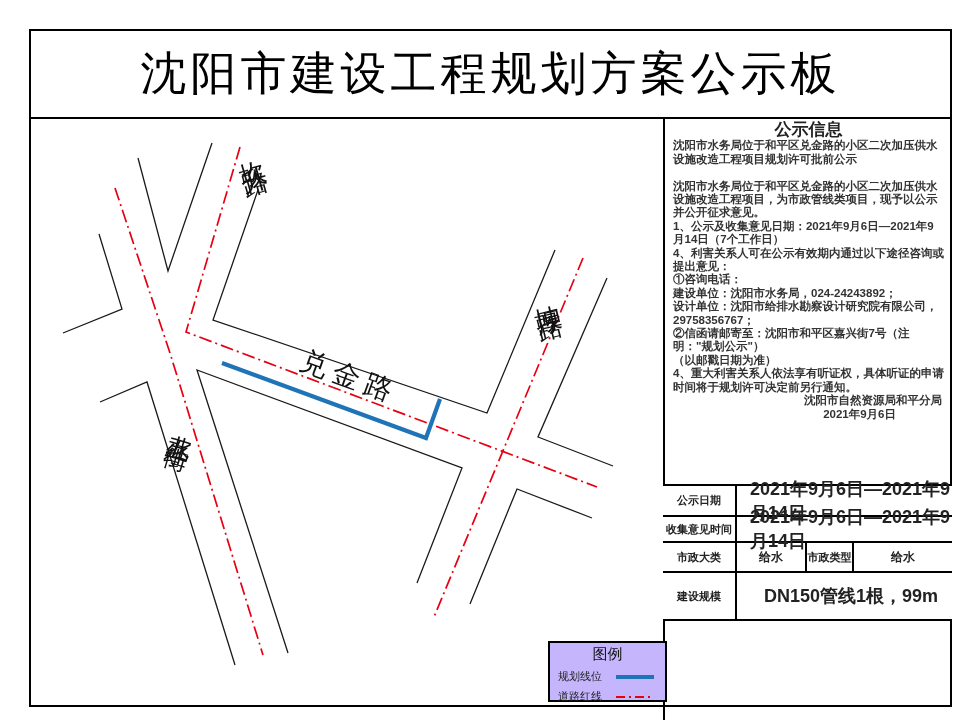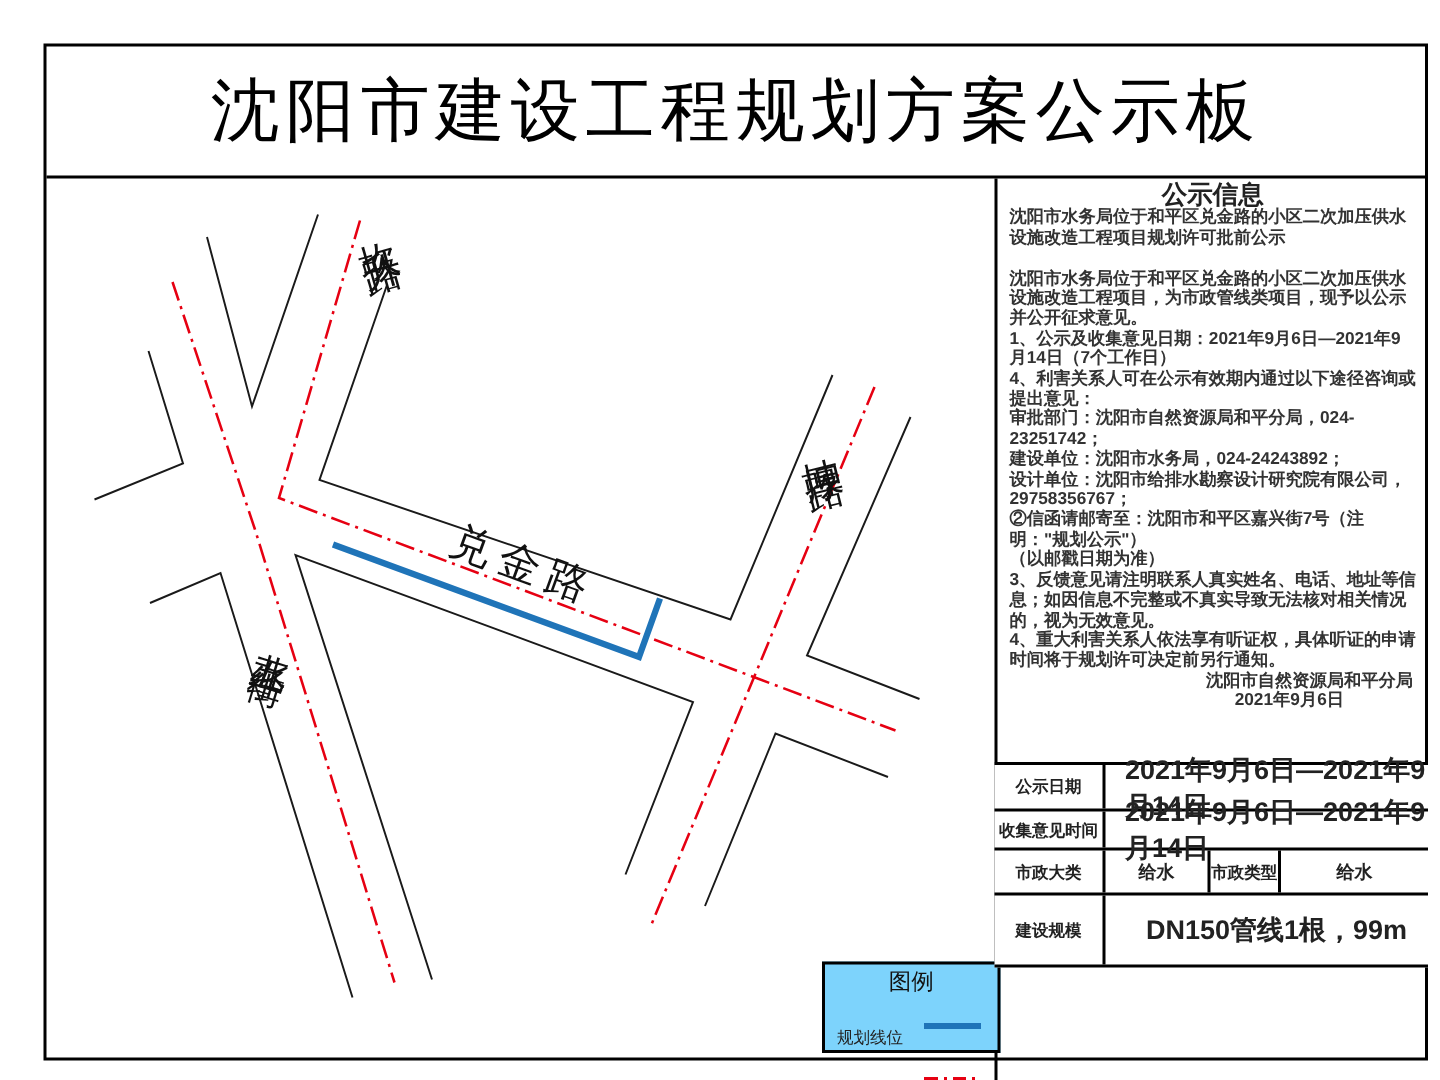--- a/index.html
+++ b/index.html
@@ -16,39 +16,39 @@
   #map-svg { position:absolute; left:0; top:0; z-index:1; }
 
   .road-label { position:absolute; font-family:"Liberation Serif", serif; color:#111; z-index:2; }
   .vertical { writing-mode:vertical-rl; text-orientation:upright; letter-spacing:5px; }
   #label-kansheng  { left:228px; top:142px; font-size:26px; transform:rotate(-16deg); }
   #label-kunhou    { left:524px; top:286px; font-size:26px; transform:rotate(-14deg); }
   #label-beiwujing { left:170px; top:418px; font-size:24px; letter-spacing:4px; transform:rotate(17deg); }
   #label-duijin    { left:298px; top:358px; font-size:28px; letter-spacing:6px; transform:rotate(20deg); white-space:nowrap; }
 
   .legend { position:absolute; left:548px; top:641px; width:119px; height:61px;
-            border:2px solid #000; background:#7dd3fc; z-index:3; box-sizing:border-box;
+            border:2px solid #000; background:#c4b5fd; z-index:3; box-sizing:border-box;
             font-family:"Liberation Serif", serif; }
   .legend-title { text-align:center; font-size:15px; margin-top:2px; color:#111; }
   .legend-row { display:flex; align-items:center; margin:5px 0 0 8px; font-size:11px; color:#222; }
-  .legend-row .lab { width:52px; white-space:nowrap;margin-top:15px; }
+  .legend-row .lab { width:52px; white-space:nowrap; }
   .sample { width:38px; margin-left:6px; }
   .sample-blue { height:4px; background:#1f74b8; }
   .sample-red  { height:2px;
     background:repeating-linear-gradient(90deg,#e60012 0 9px,transparent 9px 13px,#e60012 13px 15px,transparent 15px 19px); }
 
   .info-panel { position:absolute; left:663px; top:119px; width:289px; height:696px;
                 border-left:2px solid #000; box-sizing:border-box; z-index:2; }
   .info-text { padding:3px 8px 0 8px; color:#333; font-weight:bold; font-size:11.5px; line-height:13.4px; }
   .info-title { text-align:center; font-size:17px; font-weight:bold; color:#222; margin:1px 0 3px 0; }
   .para { min-height:13.4px; }
   .sig { text-align:right; padding-right:2px; }
   .sig-date { text-align:right; padding-right:48px; }
 
-  .info-table { position:absolute; left:663px; top:508px; width:289px; box-sizing:border-box;
+  .info-table { position:absolute; left:663px; top:484px; width:289px; box-sizing:border-box;
                 border-top:2px solid #000; color:#222; font-weight:bold; z-index:3; background:#fff; }
   .trow { display:flex; border-bottom:2px solid #000; box-sizing:border-box; align-items:stretch; }
   .r1 { height:31px; } .r2 { height:26px; } .r3 { height:30px; } .r4 { height:48px; }
   .tcell { box-sizing:border-box; display:flex; align-items:center; }
   .tlabel { width:74px; border-right:2px solid #000; justify-content:center; font-size:11px; text-align:center; }
   .tvalue { flex:1; font-size:18px; padding-left:13px; }
   .tv-indent { padding-left:27px; }
   .c2 { width:70px; border-right:2px solid #000; justify-content:center; font-size:12px; }
   .c3 { width:47px; border-right:2px solid #000; justify-content:center; font-size:11px; }
   .c4 { flex:1; justify-content:center; font-size:12px; }
@@ -100,26 +100,25 @@
   </div>
 
   <div class="info-panel">
     <div class="info-text">
       <div class="info-title">公示信息</div>
       <div class="para">沈阳市水务局位于和平区兑金路的小区二次加压供水设施改造工程项目规划许可批前公示</div>
       <div class="para"></div>
       <div class="para">沈阳市水务局位于和平区兑金路的小区二次加压供水设施改造工程项目，为市政管线类项目，现予以公示并公开征求意见。</div>
       <div class="para">1、公示及收集意见日期：2021年9月6日—2021年9月14日（7个工作日）</div>
       <div class="para">4、利害关系人可在公示有效期内通过以下途径咨询或提出意见：</div>
-      <div class="para">审批部门：沈阳市自然资源局和平分局，024-23251742；</div>
+      <div class="para">①咨询电话：</div>
       <div class="para">建设单位：沈阳市水务局，024-24243892；</div>
       <div class="para">设计单位：沈阳市给排水勘察设计研究院有限公司，29758356767；</div>
       <div class="para">②信函请邮寄至：沈阳市和平区嘉兴街7号（注明："规划公示"）</div>
       <div class="para">（以邮戳日期为准）</div>
-      <div class="para">3、反馈意见请注明联系人真实姓名、电话、地址等信息；如因信息不完整或不真实导致无法核对相关情况的，视为无效意见。</div>
       <div class="para">4、重大利害关系人依法享有听证权，具体听证的申请时间将于规划许可决定前另行通知。</div>
       <div class="para sig">沈阳市自然资源局和平分局</div>
       <div class="para sig-date">2021年9月6日</div>
     </div>
   </div>
 
   <div class="info-table">
     <div class="trow r1">
       <div class="tcell tlabel">公示日期</div>
       <div class="tcell tvalue">2021年9月6日—2021年9月14日</div>

